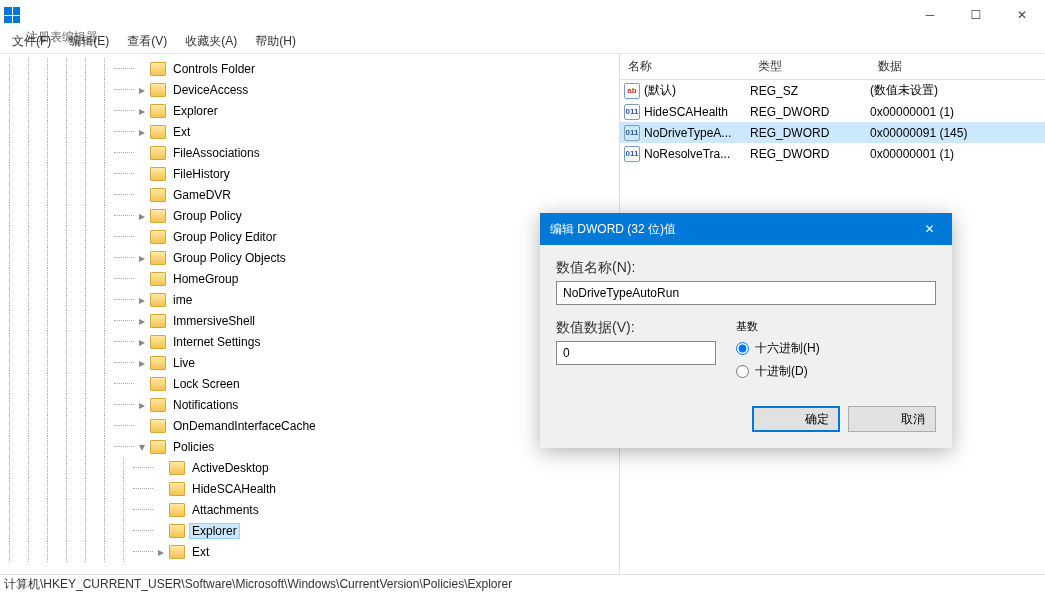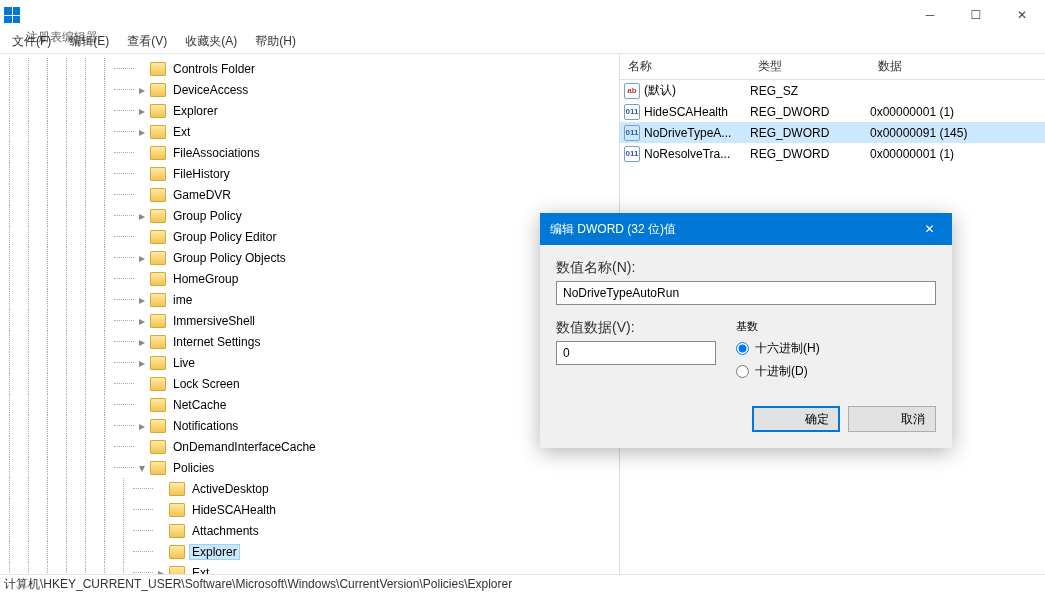--- a/index.html
+++ b/index.html
@@ -276,32 +276,20 @@
         <span class="tree-label">Lock Screen</span>
       </div>
       <div class="tree-row">
         <span class="vline"></span>
         <span class="vline"></span>
         <span class="vline"></span>
         <span class="vline"></span>
         <span class="vline"></span>
         <span class="vline"></span>
         <span class="dotted"></span>
-        <span class="expander"></span>
-        <span class="folder-icon"></span>
-        <span class="tree-label">NetCache</span>
-      </div>
-      <div class="tree-row">
-        <span class="vline"></span>
-        <span class="vline"></span>
-        <span class="vline"></span>
-        <span class="vline"></span>
-        <span class="vline"></span>
-        <span class="vline"></span>
-        <span class="dotted"></span>
         <span class="expander">▸</span>
         <span class="folder-icon"></span>
         <span class="tree-label">Notifications</span>
       </div>
       <div class="tree-row">
         <span class="vline"></span>
         <span class="vline"></span>
         <span class="vline"></span>
         <span class="vline"></span>
         <span class="vline"></span>
@@ -395,20 +383,21 @@
       <div class="col-type">类型</div>
       <div class="col-data">数据</div>
     </div>
     <div id="listbody">
         <div class="list-row">
           <div class="col-name" style="display:flex;align-items:center">
             <span class="val-icon sz">ab</span>
             <span>(默认)</span>
           </div>
           <div class="col-type">REG_SZ</div>
+          <div class="col-data">(数值未设置)</div>
         </div>
         <div class="list-row">
           <div class="col-name" style="display:flex;align-items:center">
             <span class="val-icon dw">011</span>
             <span>HideSCAHealth</span>
           </div>
           <div class="col-type">REG_DWORD</div>
           <div class="col-data">0x00000001 (1)</div>
         </div>
         <div class="list-row selected">

